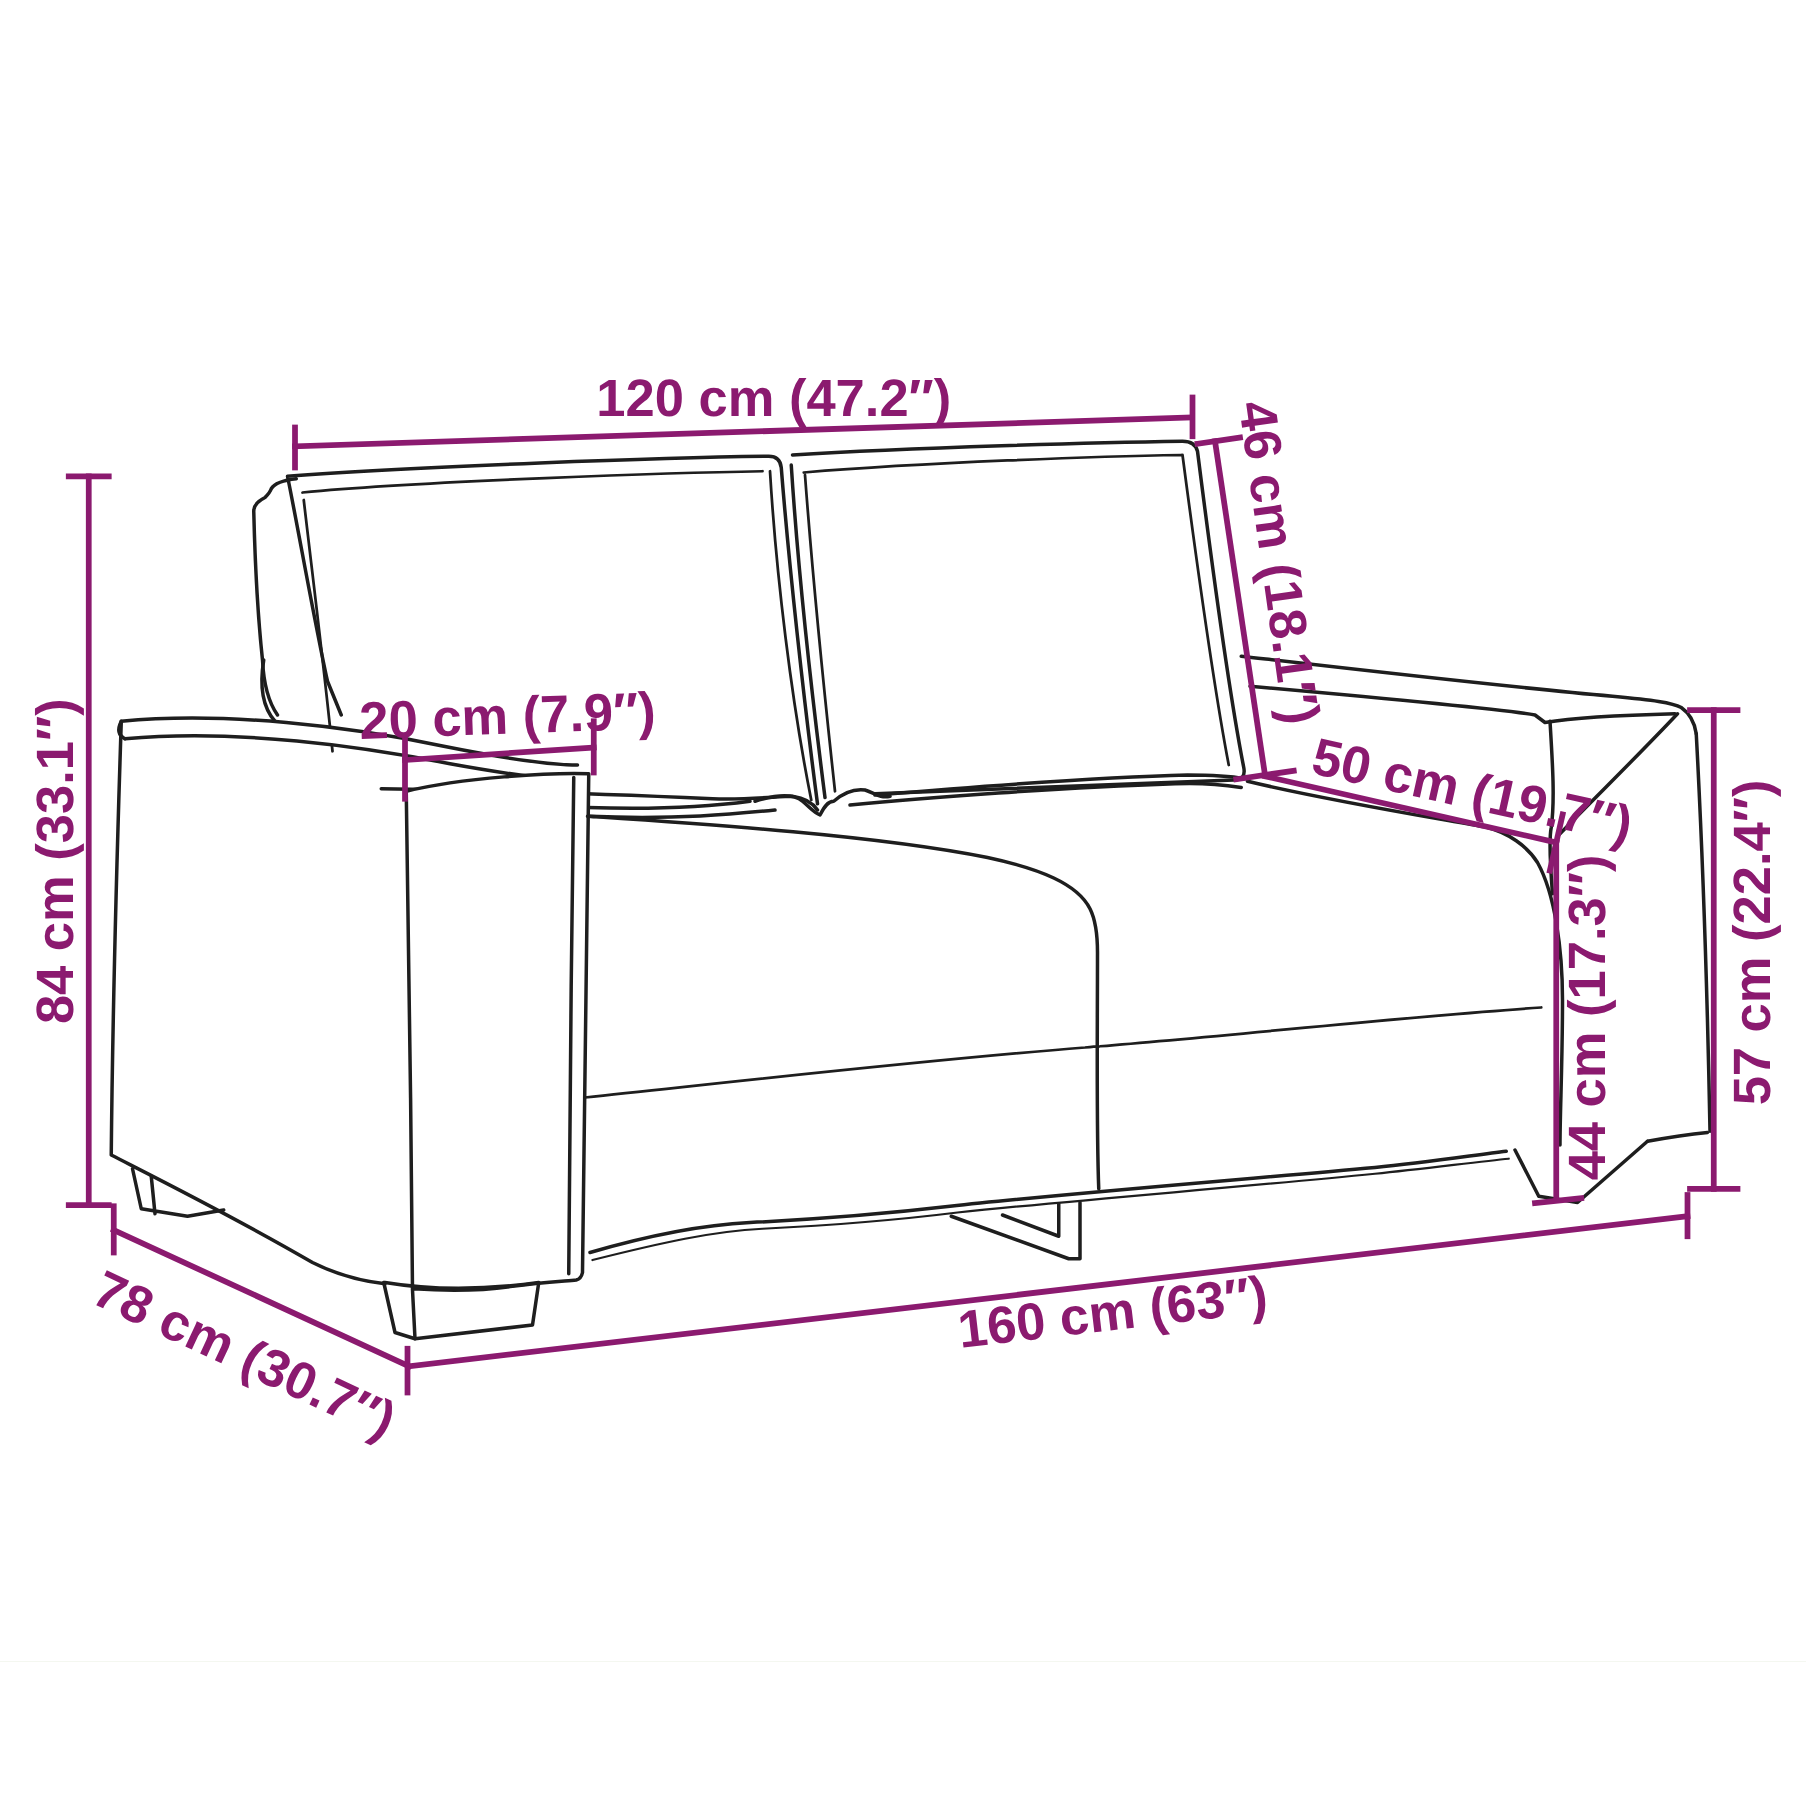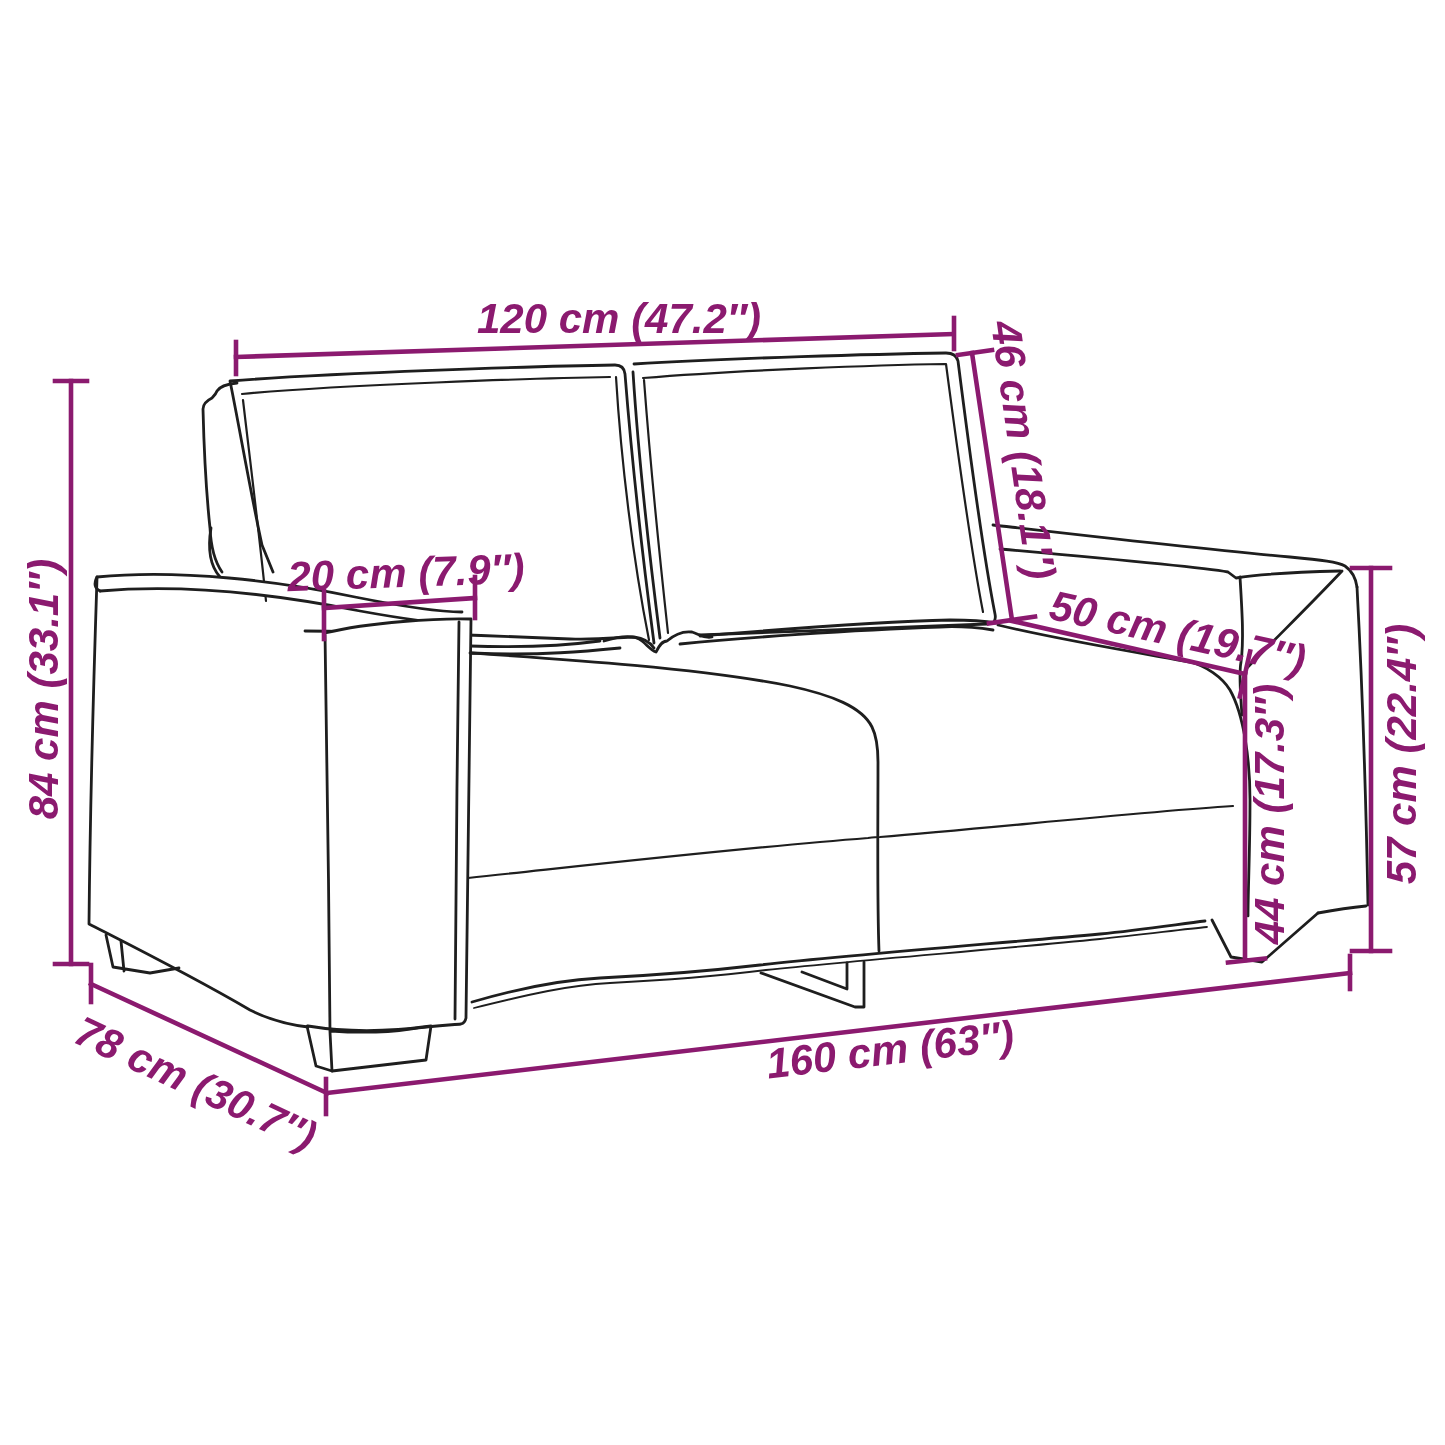--- a/index.html
+++ b/index.html
@@ -1,16 +1,16 @@
 <!DOCTYPE html>
 <html><head>
 <meta charset="utf-8">
 <style>
   html,body{margin:0;padding:0;background:#ffffff;}
-  .wrap{width:1445px;height:1329px;position:relative;overflow:hidden;background:#4d7c0f;font-style:italic;}
+  .wrap{width:1445px;height:1329px;position:relative;overflow:hidden;background:#4d7c0f;}
   text{font-family:"Liberation Sans", sans-serif;font-weight:bold;fill:#8b1a6f;}
 </style>
 </head>
 <body>
 
 <div class="wrap">
 <svg width="1445" height="1445" viewBox="0 0 1445 1445" xmlns="http://www.w3.org/2000/svg">
 <rect x="0" y="0" width="1445" height="1445" fill="#ffffff"></rect>
 <g stroke="#1e1e1e" stroke-width="2.8" fill="none" stroke-linecap="round" stroke-linejoin="round">
 

